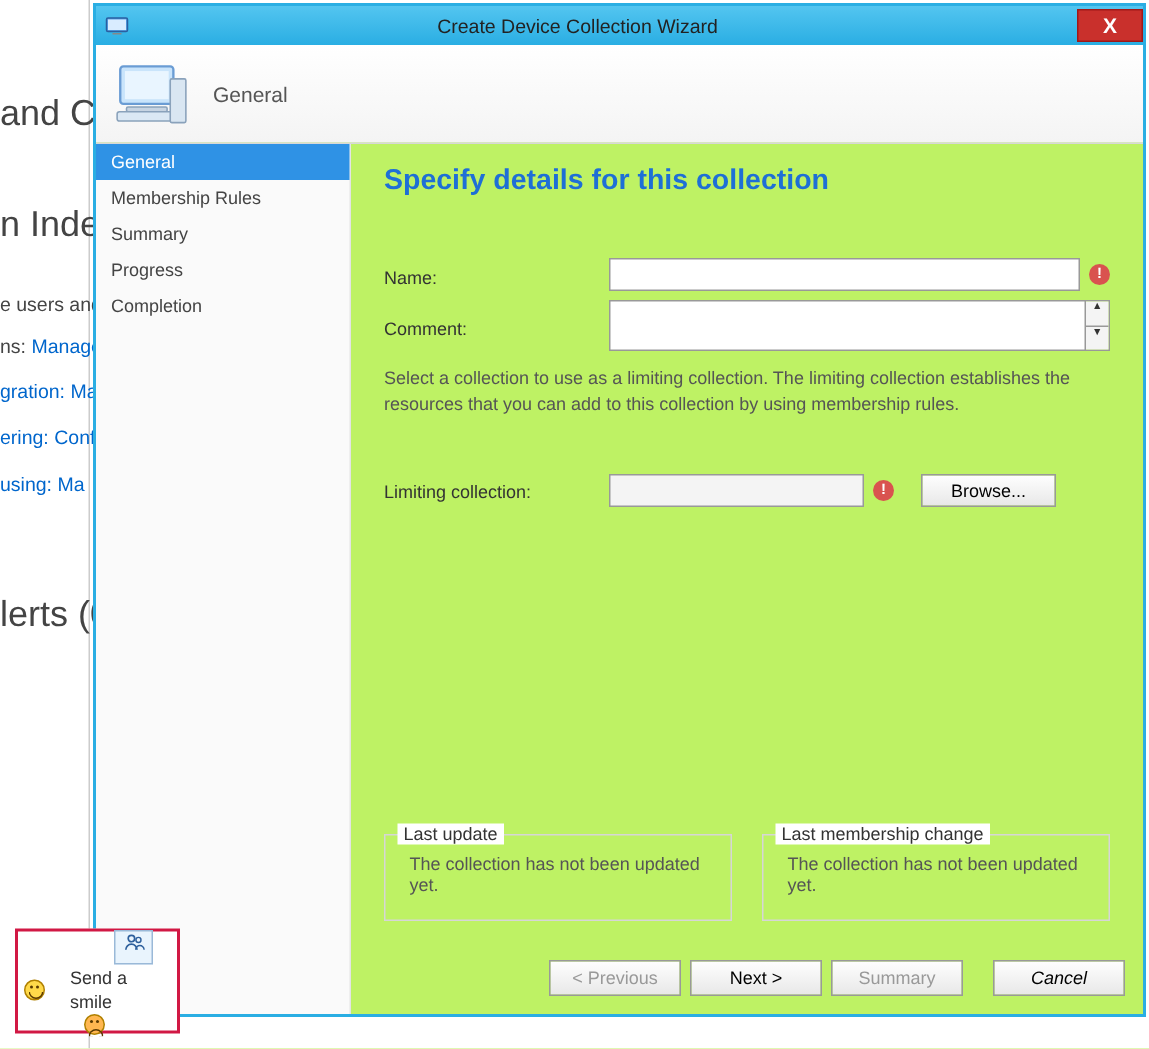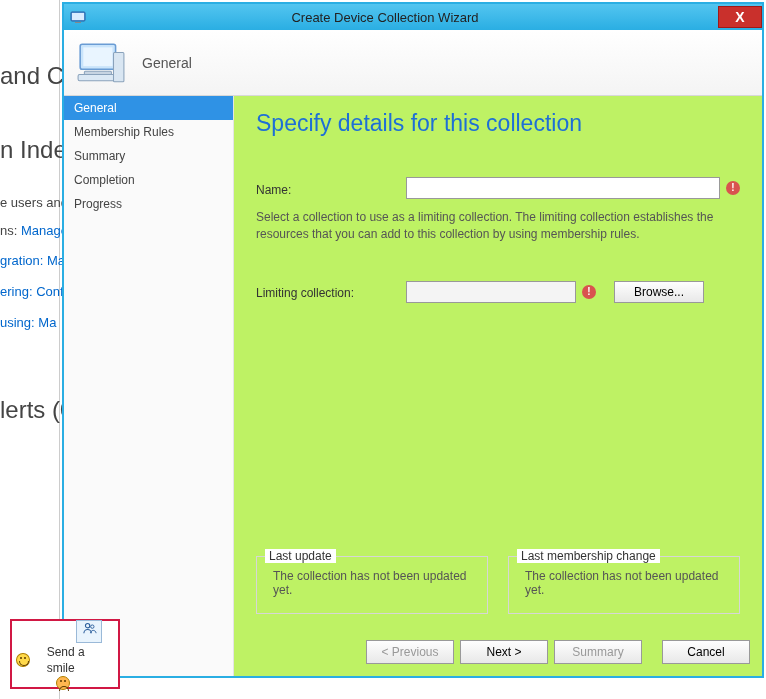--- a/index.html
+++ b/index.html
@@ -109,22 +109,23 @@
     background: #2f92e5;
     color: #fff;
   }
   .pane {
     flex: 1;
     position: relative;
     padding: 14px 22px 0 22px;
   }
   .pane-title {
     color: #1e6fd6;
-    font-size: 23px;
+    font-size: 19px;
     margin: 0 0 40px 0;
+    font-weight: bold;
   }
   .form-row {
     display: flex;
     align-items: center;
     margin-bottom: 6px;
   }
   .form-label {
     width: 150px;
     padding-top: 3px;
   }
@@ -293,33 +294,41 @@
       </svg>
     </span>
     <span class="header-text">General</span>
   </div>
 
   <div class="body">
     <div class="nav">
       <div class="nav-item selected">General</div>
       <div class="nav-item">Membership Rules</div>
       <div class="nav-item">Summary</div>
+      <div class="nav-item">Progress</div>
       <div class="nav-item">Completion</div>
-      <div class="nav-item">Progress</div>
     </div>
 
     <div class="pane">
       <div class="pane-title">Specify details for this collection</div>
 
       <div class="form-row">
         <div class="form-label">Name:</div>
         <input class="text-input" style="">
         <span class="warn-icon">!</span>
       </div>
 
+      <div class="form-row">
+        <div class="form-label">Comment:</div>
+        <textarea class="textarea-input" style=""></textarea>
+        <div class="spinner" style="height:34px;">
+          <div>▲</div>
+          <div>▼</div>
+        </div>
+      </div>
 
       <div class="hint">Select a collection to use as a limiting collection. The limiting collection establishes the resources that you can add to this collection by using membership rules.</div>
 
       <div class="form-row">
         <div class="form-label" style="width:150px;">Limiting collection:</div>
         <input class="text-input" style="flex: 0 0 170px; background: rgb(244, 244, 244);" readonly="">
         <span class="warn-icon">!</span>
         <button class="browse-btn">Browse...</button>
       </div>
 
@@ -331,21 +340,21 @@
         <div class="groupbox">
           <span class="groupbox-title">Last membership change</span>
           <div class="groupbox-text">The collection has not been updated yet.</div>
         </div>
       </div>
 
       <div class="button-row">
         <button class="wbtn" disabled="">&lt; Previous</button>
         <button class="wbtn">Next &gt;</button>
         <button class="wbtn" disabled="">Summary</button>
-        <button class="wbtn" style="margin-left:14px;">Cancel</button>
+        <button class="wbtn" style="margin-left:14px;font-style:italic;">Cancel</button>
       </div>
     </div>
   </div>
 </div>
 
 <div class="feedback-box">
   <div class="feedback-btn-top">
     <span>
       <svg width="15" height="15" viewBox="0 0 16 16">
           <circle cx="6" cy="5" r="2.3" fill="none" stroke="#2d5f9c" stroke-width="1.2"></circle>

